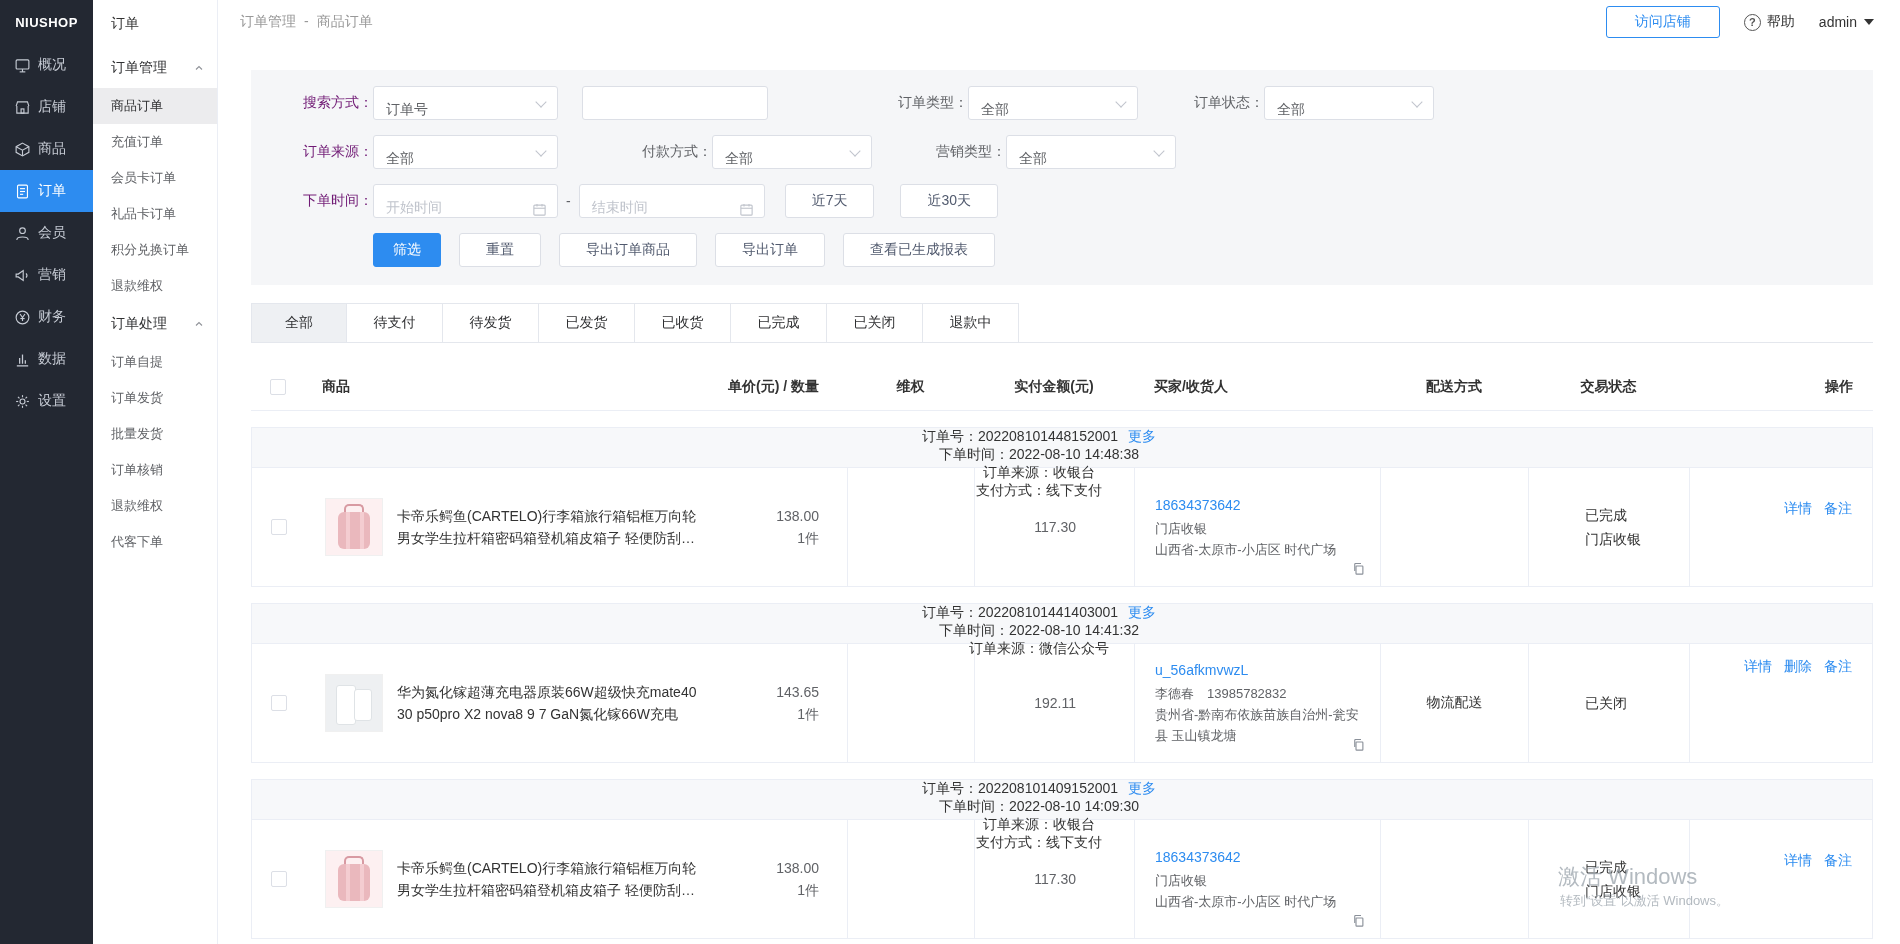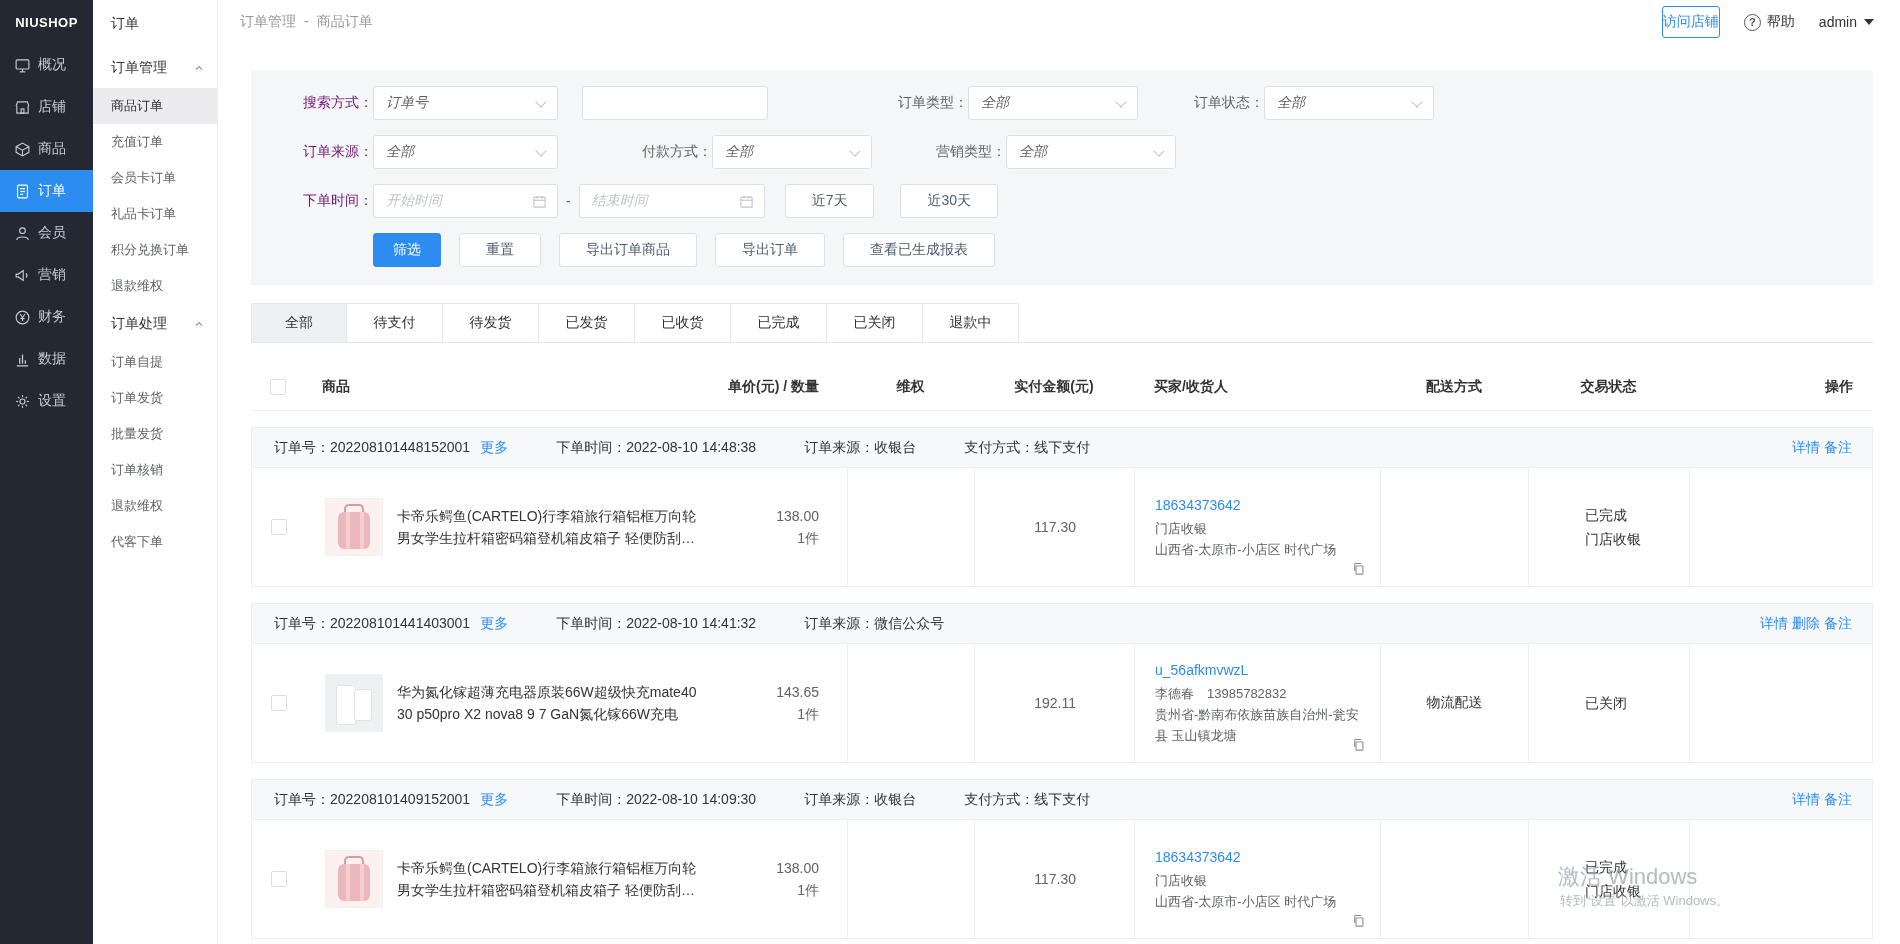--- a/index.html
+++ b/index.html
@@ -20,35 +20,35 @@
   .sub-group-head { height:40px; display:flex; align-items:center; justify-content:space-between; padding:0 12px 0 18px; color:#303133; cursor:pointer; font-size:14px; }
   .sub-group-head svg { width:12px; height:12px; color:#909399; }
   .sub-item { height:36px; display:flex; align-items:center; padding-left:18px; color:#606266; font-size:13px; cursor:pointer; }
   .sub-item.active { background:#ececee; color:#303133; }
 
   
   .main { flex:1; min-width:0; display:flex; flex-direction:column; }
   .topbar { height:44px; display:flex; align-items:center; padding:0 26px 0 22px; background:#fff; flex-shrink:0; }
   .breadcrumb { display:flex; gap:8px; color:#999; font-size:14px; }
   .topbar-right { margin-left:auto; display:flex; align-items:center; gap:24px; }
-  .visit-btn { height:32px; padding:0 0; background:#fff; border:1px solid #2d8cf0; color:#2d8cf0; border-radius:3px; font-size:14px; cursor:pointer; font-family:inherit; }
+  .visit-btn { height:32px; padding:0 28px; background:#fff; border:1px solid #2d8cf0; color:#2d8cf0; border-radius:3px; font-size:14px; cursor:pointer; font-family:inherit; }
   .help { display:flex; align-items:center; gap:6px; cursor:pointer; }
   .help-q { width:17px; height:17px; border:1.5px solid #555; color:#555; border-radius:50%; font-size:11px; font-weight:bold; display:flex; align-items:center; justify-content:center; }
   .user { display:flex; align-items:center; gap:7px; cursor:pointer; }
   .caret-down { width:0; height:0; border-left:5px solid transparent; border-right:5px solid transparent; border-top:6px solid #333; }
 
   .content { flex:1; padding:26px 27px 0 33px; overflow:hidden; }
 
   
   .filter-panel { background:#f5f6f8; padding:16px 20px 18px 40px; }
   .f-row { display:flex; align-items:center; height:34px; margin-bottom:15px; }
   .f-row:last-child { margin-bottom:0; }
   .f-label { width:82px; text-align:right; color:#701a75; flex-shrink:0; }
   .f-label-mid { color:#606266; text-align:right; }
-  .sel { position:relative; height:34px; background:#fff; border:1px solid #dcdfe6; border-radius:3px; display:flex; align-items:center; padding:0 28px 0 12px; color:#606266; cursor:pointer;font-style:italic; }
+  .sel { position:relative; height:34px; background:#fff; border:1px solid #dcdfe6; border-radius:3px; display:flex; align-items:flex-end; padding:0 28px 0 12px; color:#606266; cursor:pointer; }
   .sel .chev { position:absolute; right:12px; top:11px; width:8px; height:8px; border-right:1.5px solid #c0c4cc; border-bottom:1.5px solid #c0c4cc; transform:rotate(45deg); }
   .w185 { width:185px; } .w170 { width:170px; } .w160 { width:160px; }
   .txt { width:186px; height:34px; border:1px solid #dcdfe6; border-radius:3px; background:#fff; padding:0 12px; font-size:14px; color:#606266; font-family:inherit; outline:none; }
   .date { justify-content:space-between; padding-right:10px; color:#c0c4cc; cursor:pointer; }
   .range-sep { margin:0 8px; color:#606266; }
   .btn { height:34px; padding:0 26px; background:#fff; border:1px solid #dcdfe6; border-radius:3px; color:#515a6e; font-size:14px; cursor:pointer; font-family:inherit; }
   .btn-primary { background:#2d8cf0; border-color:#2d8cf0; color:#fff; padding:0 19px; }
   .f-row .btn { margin-right:18px; }
   .quick-btn { margin-left:20px; }
   .quick-btn + .quick-btn { margin-left:26px; }
@@ -69,23 +69,23 @@
   .h-refund { width:127px; text-align:center; }
   .h-amount { width:160px; text-align:center; }
   .h-buyer { width:246px; padding-left:20px; text-align:left; }
   .h-delivery { width:148px; text-align:center; }
   .h-status { width:161px; text-align:center; }
   .h-op { flex:1; padding-right:20px; text-align:right; }
 
   .checkbox { width:16px; height:16px; background:#fff; border:1px solid #dcdfe6; border-radius:2px; display:inline-block; cursor:pointer; }
 
   .order-group { border:1px solid #ebeef5; margin-top:16px; }
-  .group-head { height:40px; background:#f7f8fa; border-bottom:1px solid #ebeef5; display:flex; align-items:center; padding:0 20px 0 22px; font-size:14px; color:#333; }
+  .group-head { height:40px; background:#f7f8fa; border-bottom:1px solid #ebeef5; display:flex; align-items:center; padding:0 20px 0 22px; font-size:14px; color:#333;flex-direction:column; }
   .gh-item { margin-right:48px; white-space:nowrap; }
-  .gh-actions { margin-left:auto; display:flex; gap:4px; }
+  .gh-actions { margin-left:auto; display:flex; gap:12px; }
   .link { color:#2d8cf0; cursor:pointer; text-decoration:none; }
   .gh-more { margin-left:10px; }
 
   .group-body { display:flex; height:118px; }
   .col { display:flex; flex-direction:column; justify-content:center; font-size:14px; color:#606266; flex-shrink:0; }
   .c-product { width:404px; flex-direction:row; align-items:center; gap:14px; padding:0 10px 0 20px; }
   .thumb { width:58px; height:58px; border:1px solid #f0f0f0; position:relative; overflow:hidden; flex-shrink:0; }
   .thumb-suitcase { background:#fdf0f1; }
   .thumb-suitcase::before { content:""; position:absolute; left:18px; right:18px; top:5px; height:11px; border:2px solid #d89aa2; border-bottom:none; border-radius:5px 5px 0 0; }
   .thumb-suitcase::after { content:""; position:absolute; left:12px; right:12px; top:13px; bottom:6px; border-radius:6px;

